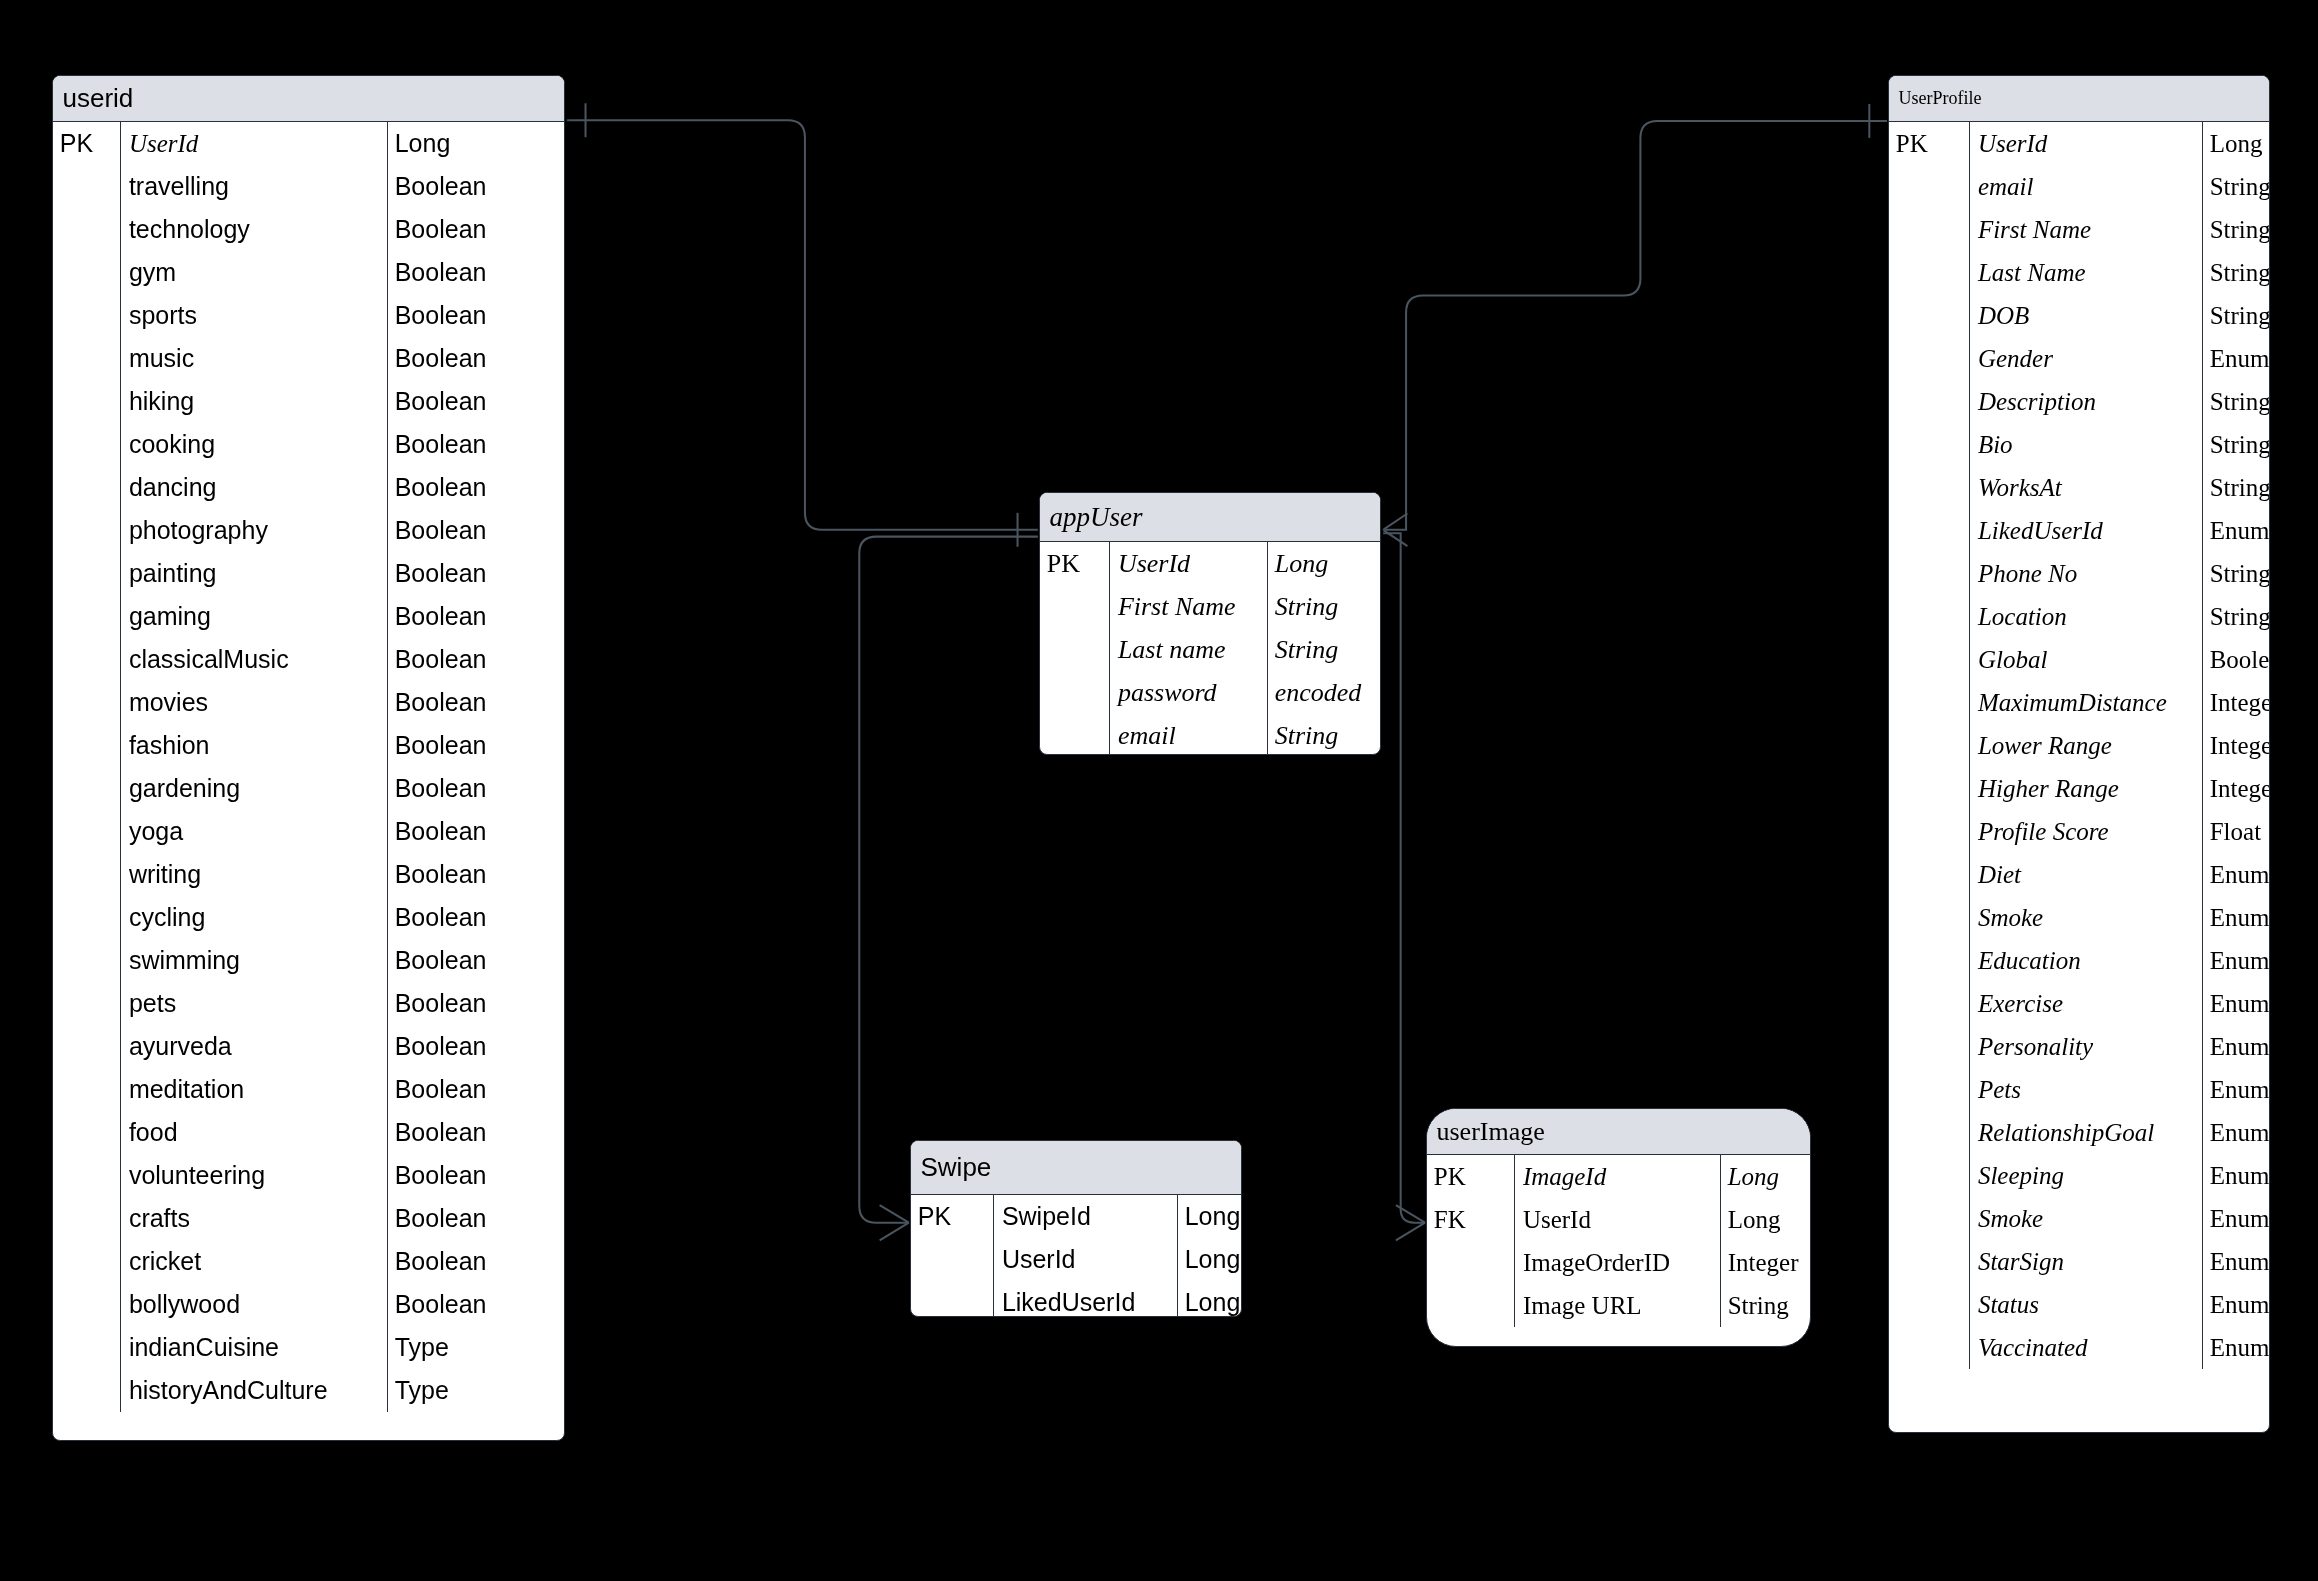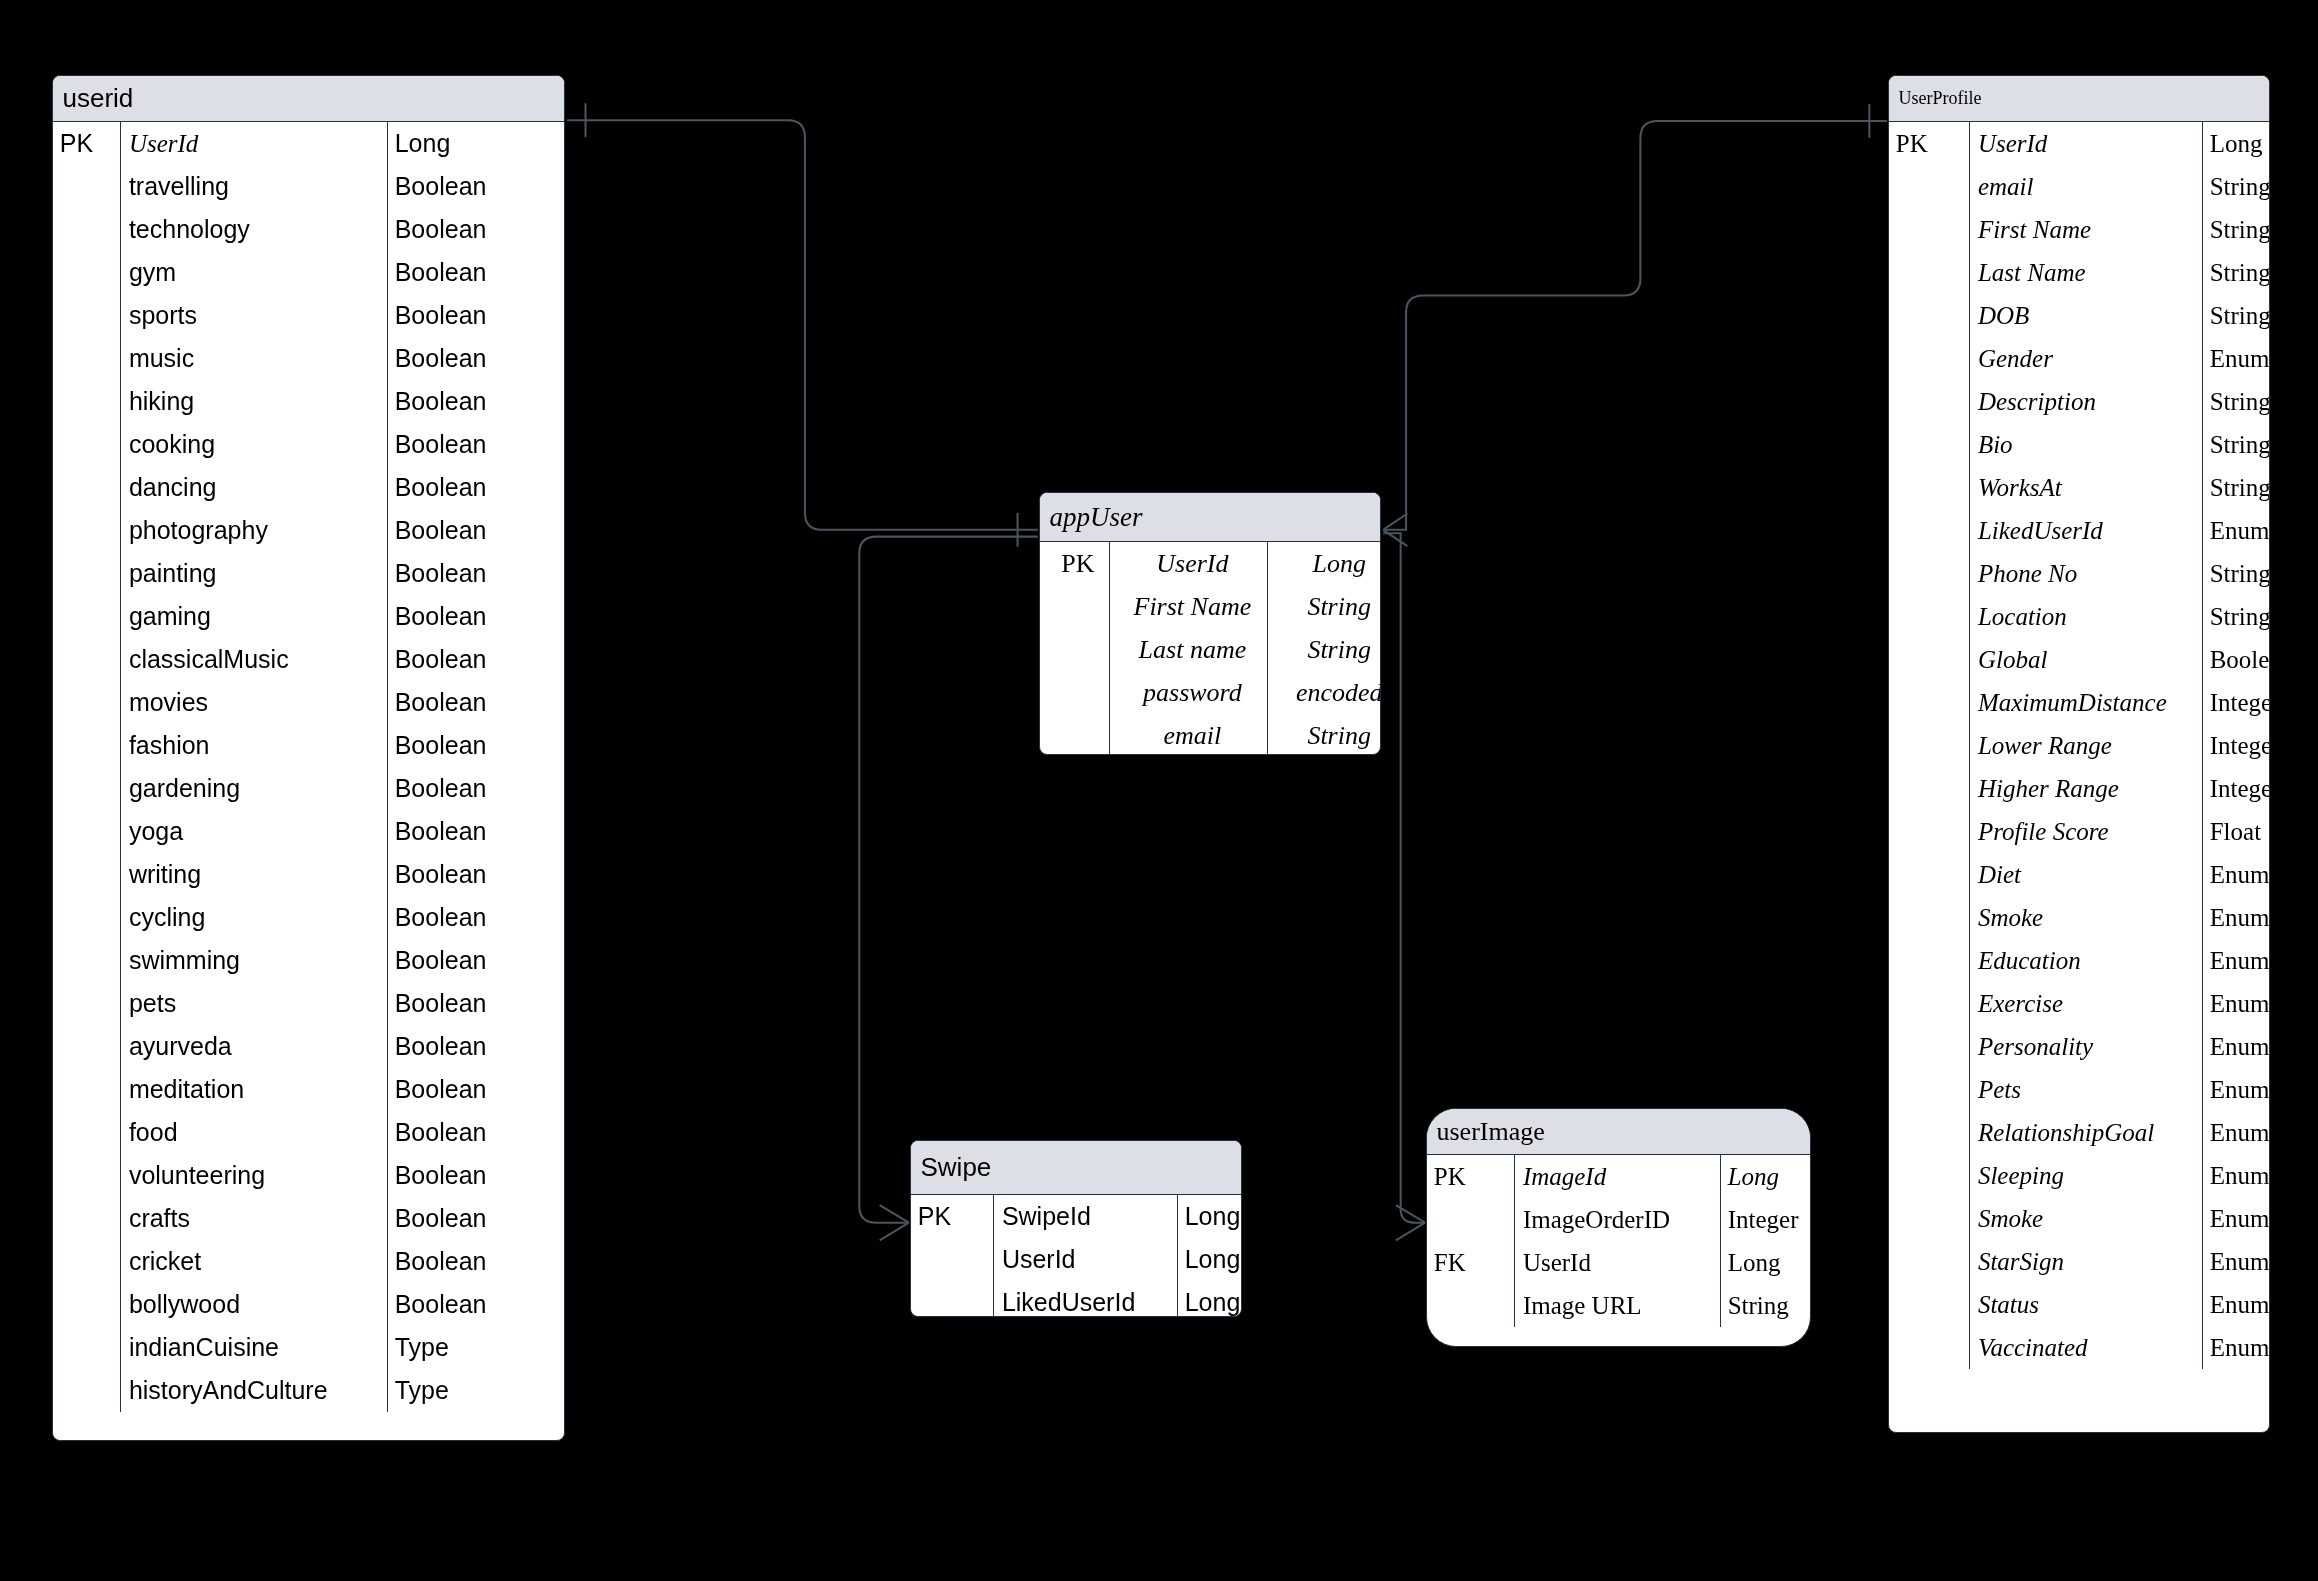--- a/index.html
+++ b/index.html
@@ -73,21 +73,21 @@
   
   #ent-userid { left: 52px; top: 43px; width: 513px; height: 1366px; }
   #ent-userid .entity-title { height: 46px; font-family: "Liberation Sans", sans-serif; font-size: 26px; }
   #ent-userid .cell { font-family: "Liberation Sans", sans-serif; font-size: 25px; height: 43px; }
   #ent-userid .cell.key { width: 60px; }
   #ent-userid .cell.attr { width: 258px; }
   #ent-userid .cell.type { width: 170px; }
   #ent-userid .row:first-child .cell.attr { font-family: "Liberation Serif", serif; font-style: italic; }
 
   
-  #ent-appuser { left: 1039px; top: 460px; width: 342px; height: 263px; text-align: center; }
+  #ent-appuser { left: 1039px; top: 460px; width: 342px; height: 263px; }
   #ent-appuser .entity-title { height: 49px; font-family: "Liberation Serif", serif; font-style: italic; font-size: 27px; }
   #ent-appuser .cell { font-family: "Liberation Serif", serif; font-style: italic; font-size: 26px; height: 43px; }
   #ent-appuser .cell.key { width: 62px; font-style: normal; }
   #ent-appuser .cell.attr { width: 149px; }
   #ent-appuser .cell.type { width: 129px; }
 
   
   #ent-userprofile { left: 1888px; top: 43px; width: 382px; height: 1358px; }
   #ent-userprofile .entity-title { height: 46px; font-family: "Liberation Serif", serif; font-size: 18px; }
   #ent-userprofile .cell { font-family: "Liberation Serif", serif; font-size: 25px; height: 43px; }
@@ -514,30 +514,30 @@
 
   <div class="entity" id="ent-userimage">
     <div class="entity-title">userImage</div>
     <div class="rows">
         <div class="row">
           <div class="cell key">PK</div>
           <div class="cell attr">ImageId</div>
           <div class="cell type">Long</div>
         </div>
         <div class="row">
+          <div class="cell key">FK</div>
+          <div class="cell attr">UserId</div>
+          <div class="cell type">Long</div>
+        </div>
+        <div class="row">
           <div class="cell key"></div>
           <div class="cell attr">ImageOrderID</div>
           <div class="cell type">Integer</div>
         </div>
         <div class="row">
-          <div class="cell key">FK</div>
-          <div class="cell attr">UserId</div>
-          <div class="cell type">Long</div>
-        </div>
-        <div class="row">
           <div class="cell key"></div>
           <div class="cell attr">Image URL</div>
           <div class="cell type">String</div>
         </div>
       </div>
   </div>
 
 </div>
 
 

